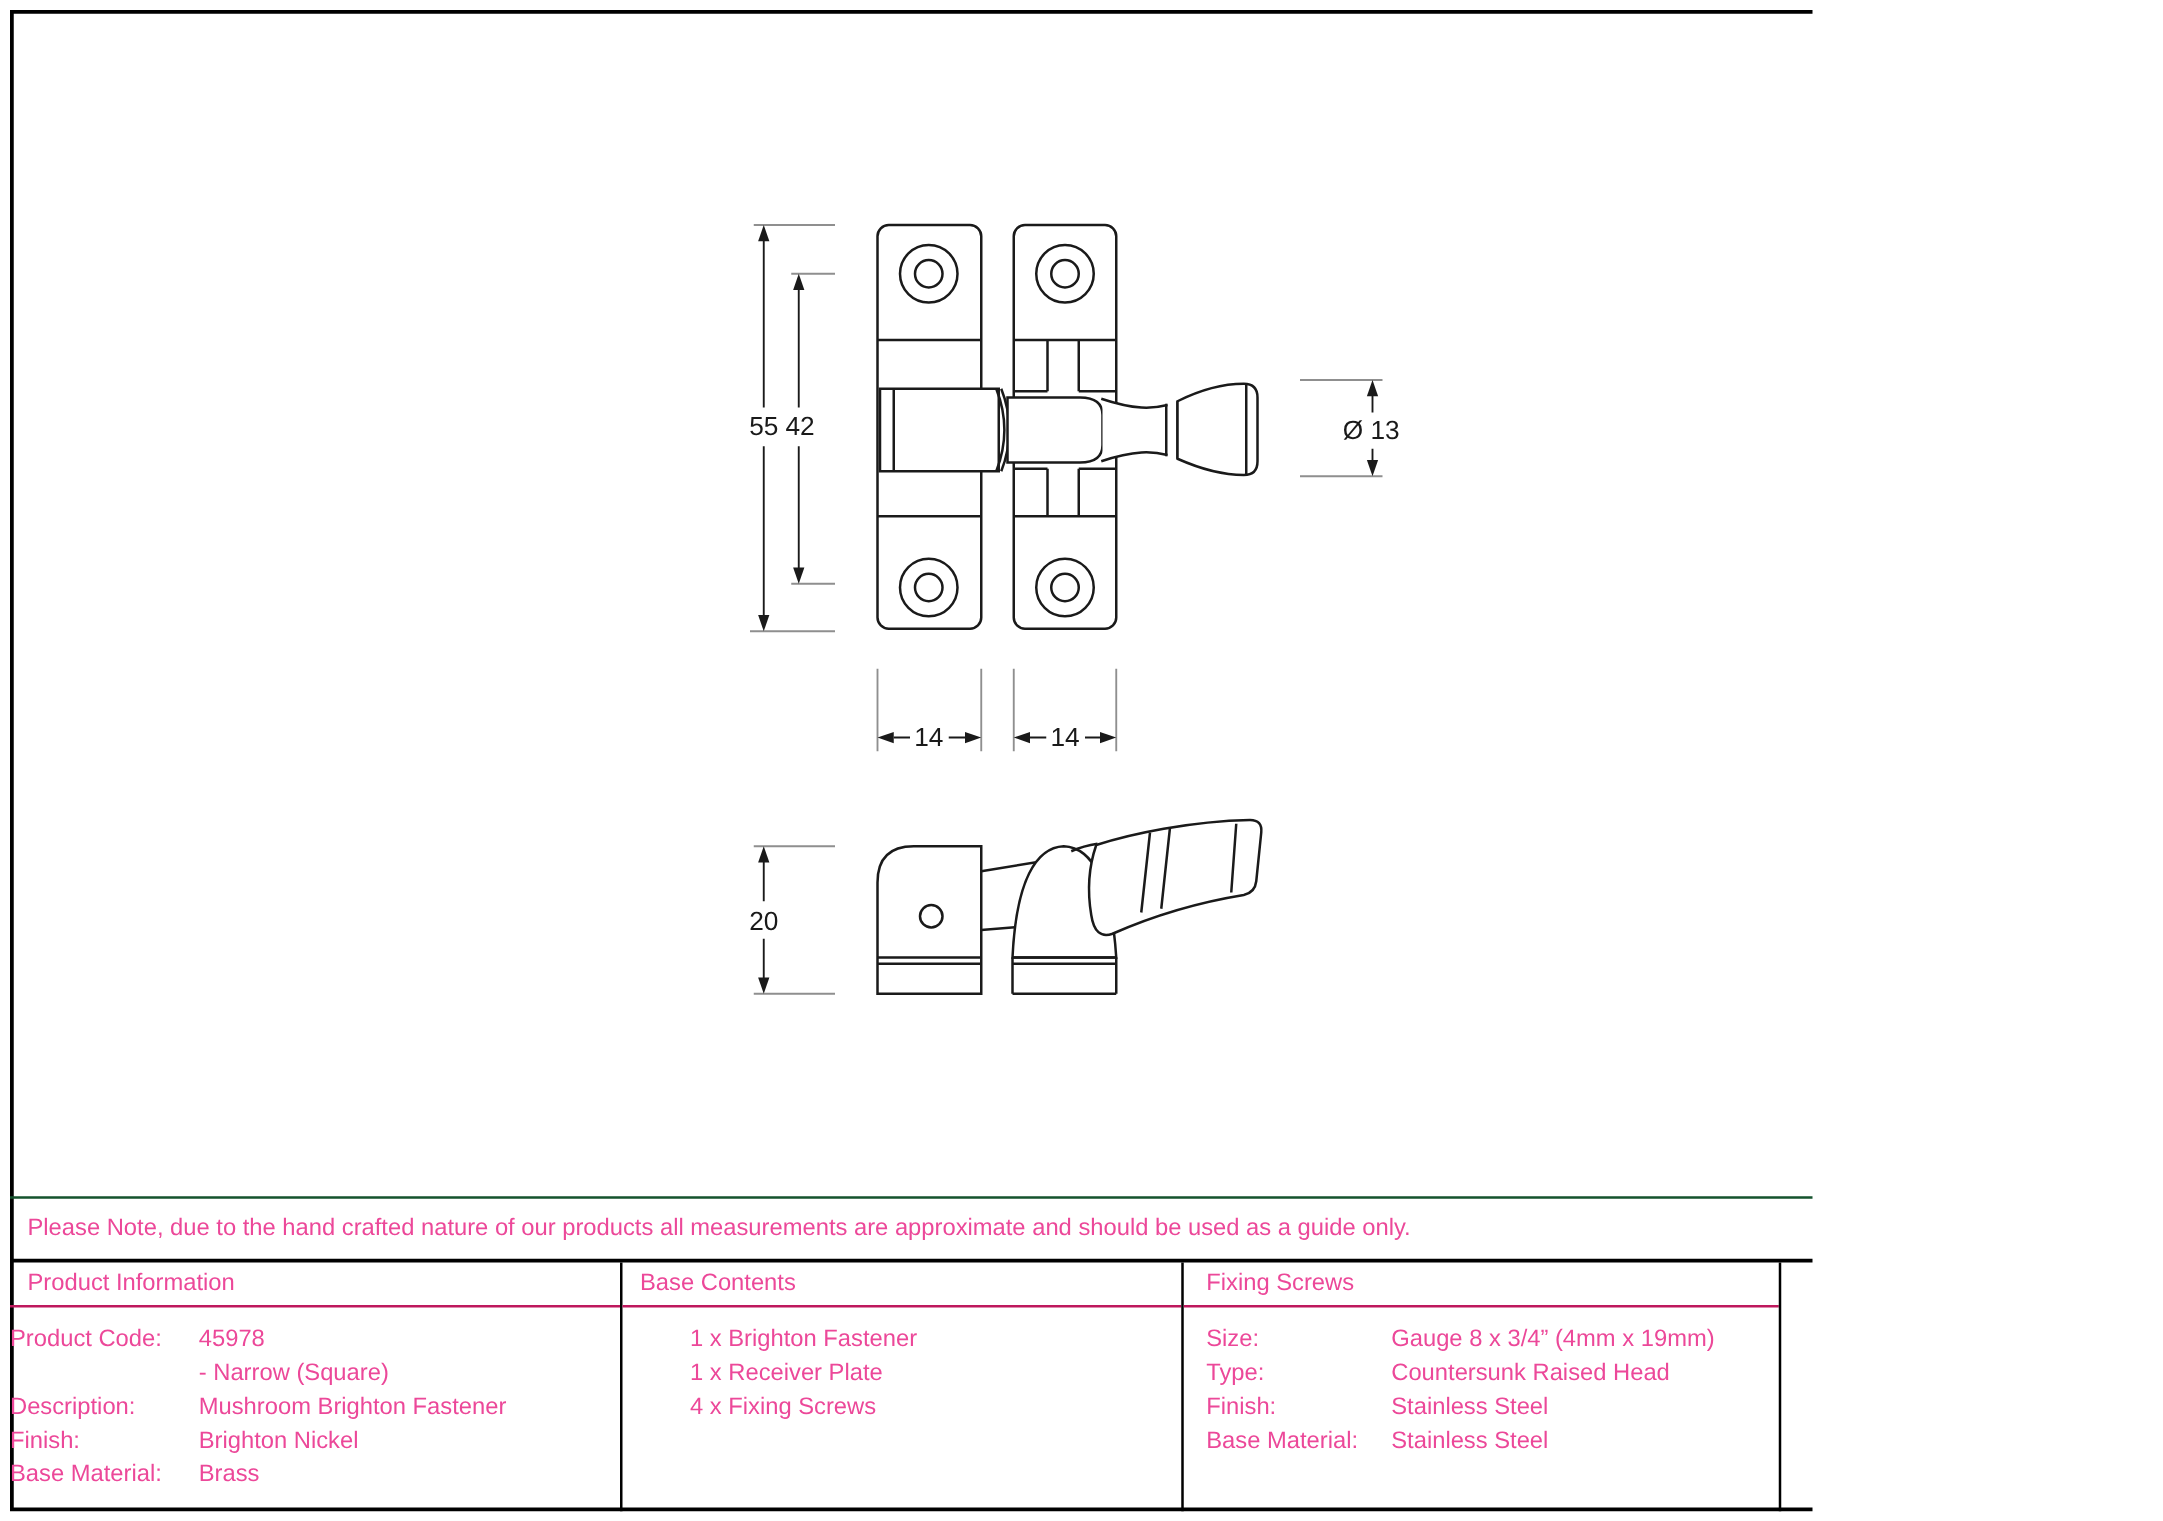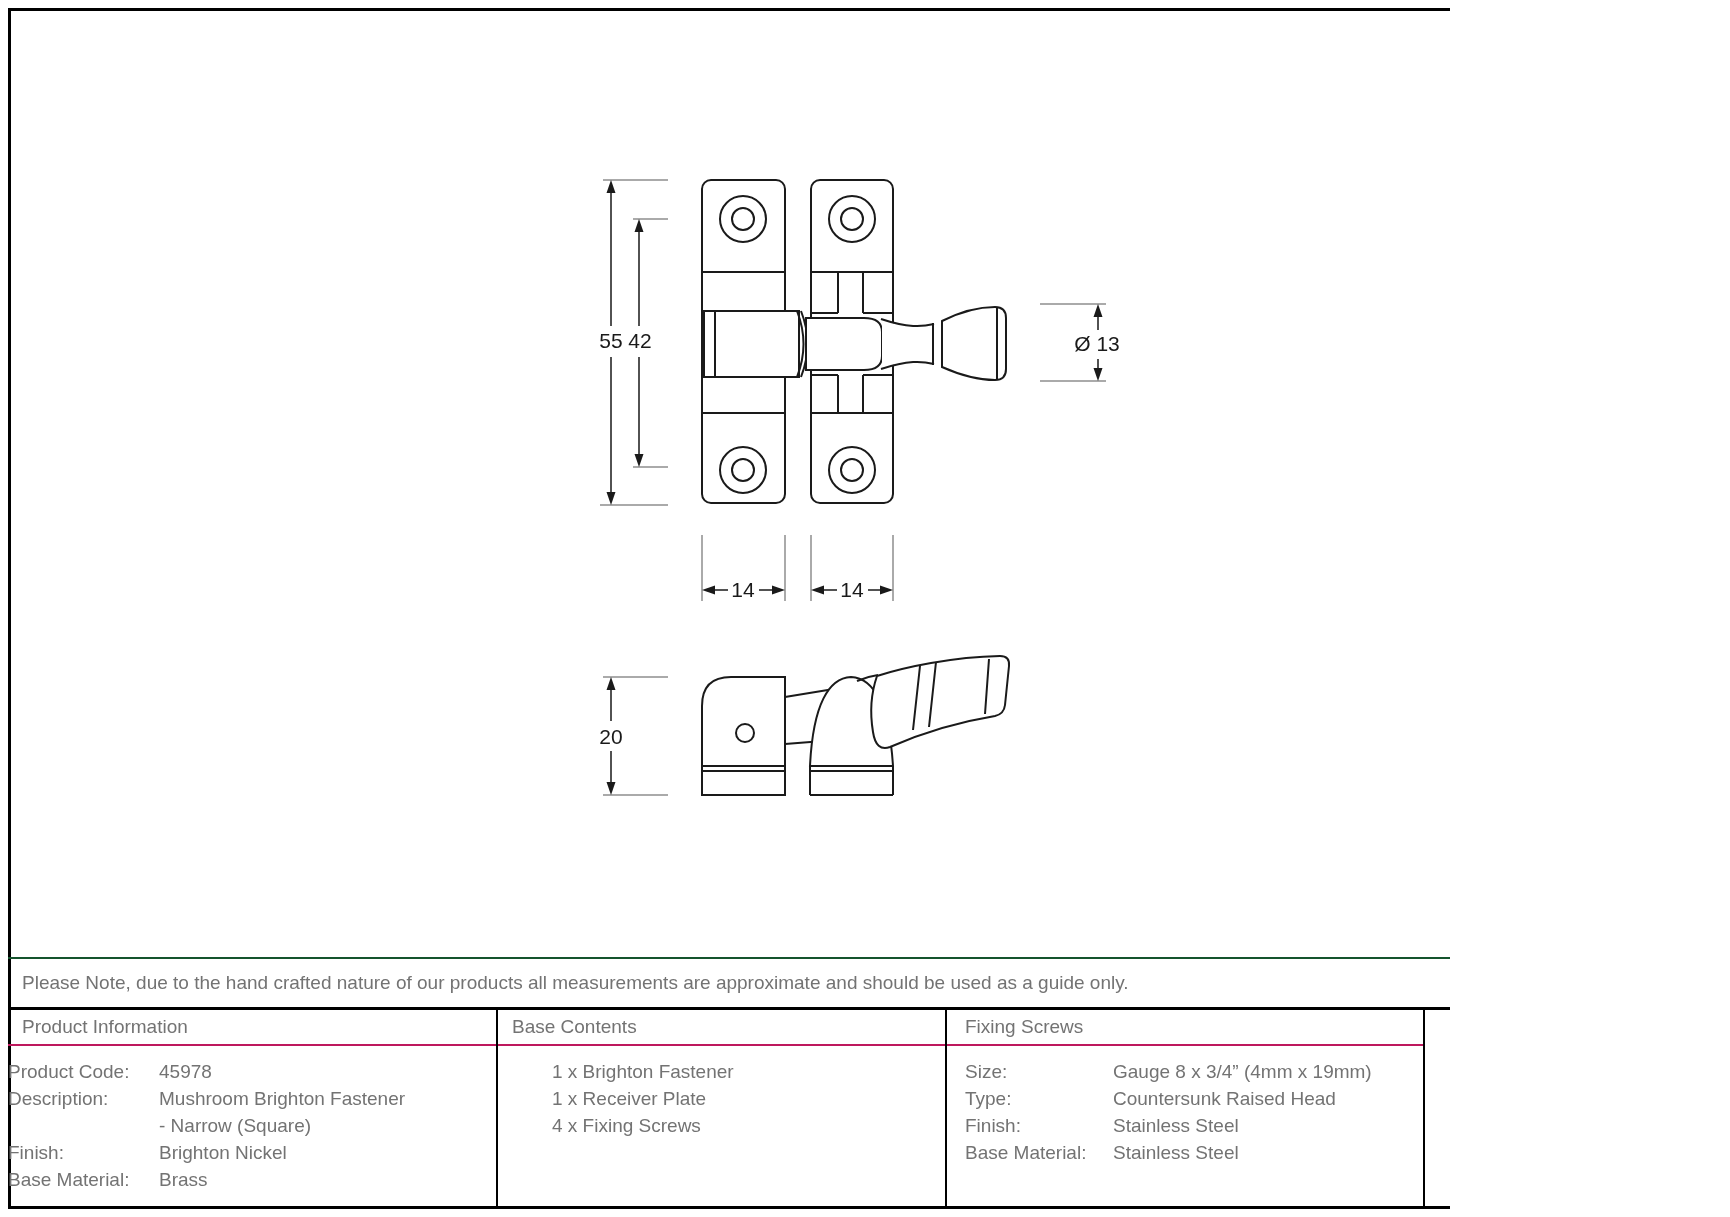--- a/index.html
+++ b/index.html
@@ -1,17 +1,17 @@
 <!DOCTYPE html>
 <html><head>
 <meta charset="utf-8">
 <style>
   html,body{margin:0;padding:0;background:#ffffff;}
   .page{position:relative;width:1450px;height:1217px;background:#fff;
-        font-family:"Liberation Sans",sans-serif;color:#737373;overflow:hidden;}
+        font-family:"Liberation Sans",sans-serif;color:#ec4899;overflow:hidden;}
   .outer-border{position:absolute;left:8px;top:8px;width:1714px;height:1201px;
         border:3px solid #000;box-sizing:border-box;}
   .drawing-svg{position:absolute;left:0;top:0;}
   
   .note-band{position:absolute;left:8px;top:957px;width:1714px;height:50px;
         border-top:2px solid #14532d;box-sizing:border-box;display:flex;align-items:center;
         padding-left:14px;font-size:19px;}
   
   .info-table{position:absolute;left:8px;top:1007px;width:1714px;height:202px;
         border-top:3px solid #000;box-sizing:border-box;display:flex;}
@@ -140,26 +140,26 @@
 
   <div class="info-table">
     <div class="col col1">
       <div class="col-header">Product Information</div>
       <div class="col-body">
         <div class="kv">
           <span class="k">Product Code:</span>
           <span class="v">45978</span>
         </div>
         <div class="kv">
+          <span class="k"></span>
+          <span class="v">- Narrow (Square)</span>
+        </div>
+        <div class="kv">
           <span class="k">Description:</span>
           <span class="v">Mushroom Brighton Fastener</span>
-        </div>
-        <div class="kv">
-          <span class="k"></span>
-          <span class="v">- Narrow (Square)</span>
         </div>
         <div class="kv">
           <span class="k">Finish:</span>
           <span class="v">Brighton Nickel</span>
         </div>
         <div class="kv">
           <span class="k">Base Material:</span>
           <span class="v">Brass</span>
         </div>
       </div>

